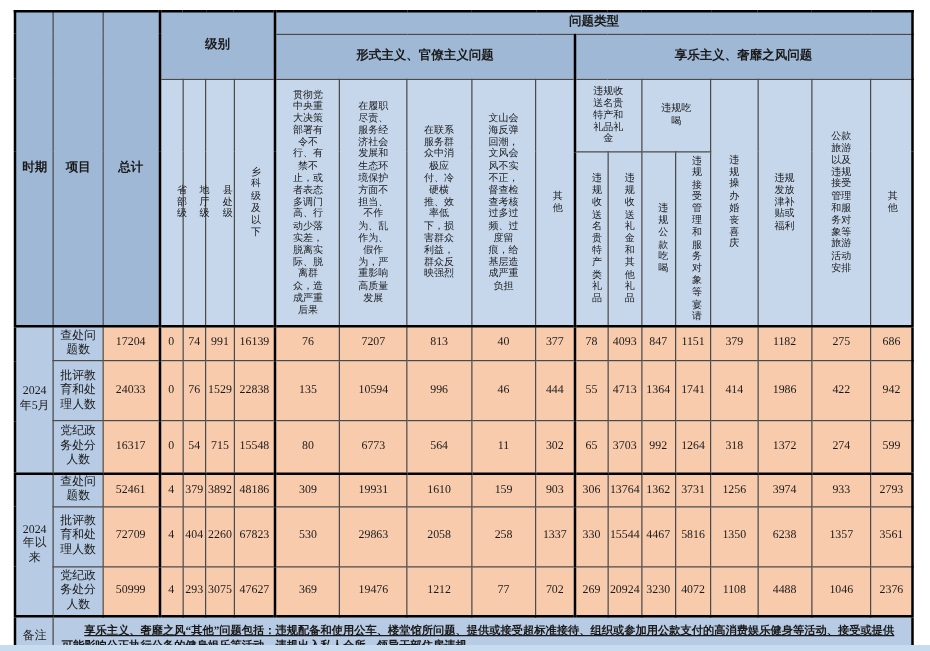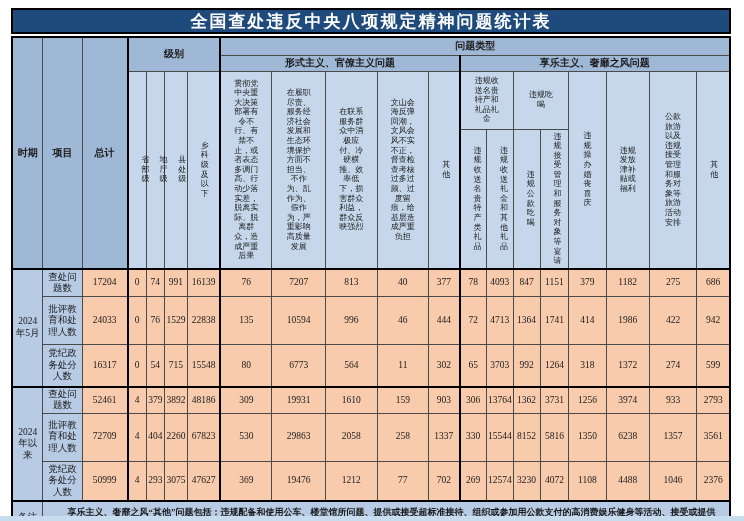--- a/index.html
+++ b/index.html
@@ -15,21 +15,21 @@
   .title-bar{border:2px solid var(--border-thick);background:var(--title-bg);color:var(--title-fg);
     text-align:center;font-family:"Liberation Sans","DejaVu Sans",sans-serif;font-weight:bold;
     font-size:17px;letter-spacing:2px;padding:2px 0;margin-bottom:2px;height:26px;line-height:20px;}
   table{border-collapse:collapse;table-layout:fixed;width:720px;border:2px solid var(--border-thick);}
   th,td{border:1px solid var(--border-thin);padding:1px;text-align:center;vertical-align:middle;
     word-break:break-all;line-height:1.2;}
   thead{border-bottom:2px solid var(--border-thick);}
   .h1{background:var(--head1);font-size:10px;font-weight:bold;}
   .h2{background:var(--head2);font-size:8px;font-weight:normal;padding:2px 13px;}
   .row-a th{height:18px;}
-  .row-b th{height:16px;}
+  .row-b th{height:36px;}
   .row-c th{height:58px;}
   .row-d th{height:84px;}
   .bL{border-left:2px solid var(--border-thick);}
   .bTrow td{border-top:2px solid var(--border-thick);}
   td.num{background:var(--data-bg);font-size:9.5px;}
   td.lab{background:var(--label-bg);font-weight:normal;font-size:9.5px;}
   #data-body tr:nth-child(1) td{height:28px;}
   #data-body tr:nth-child(2) td{height:48px;}
   #data-body tr:nth-child(3) td{height:42px;}
   #data-body tr:nth-child(4) td{height:26px;}
@@ -40,21 +40,20 @@
   .remark-text{text-align:left;font-size:9px;font-weight:bold;padding:3px 6px;text-indent:2em;line-height:1.4;height:34px;text-decoration:underline;}
   .footer-row td{background:var(--label-bg);padding:2px 6px;height:18px;}
   .foot{display:flex;justify-content:space-between;align-items:center;font-weight:bold;font-size:10px;flex-direction:column;}
   .edge{position:absolute;left:0;right:0;bottom:0;height:5px;background:var(--edge);}
 </style>
 </head>
 <body>
 
 <div class="page">
 
-  <div class="title-bar">全国查处违反中央八项规定精神问题统计表</div>
 
   <table>
     <colgroup>
       <col style="width:30px">
         <col style="width:38px">
         <col style="width:44px">
       <col style="width:18px">
         <col style="width:18px">
         <col style="width:22px">
         <col style="width:32px">
@@ -138,21 +137,21 @@
           <td class="num">24033</td>
           <td class="num bL">0</td>
           <td class="num">76</td>
           <td class="num">1529</td>
           <td class="num">22838</td>
           <td class="num bL">135</td>
           <td class="num">10594</td>
           <td class="num">996</td>
           <td class="num">46</td>
           <td class="num">444</td>
-          <td class="num bL">72</td>
+          <td class="num bL">55</td>
           <td class="num">4713</td>
           <td class="num">1364</td>
           <td class="num">1741</td>
           <td class="num">414</td>
           <td class="num">1986</td>
           <td class="num">422</td>
           <td class="num">942</td>
         </tr>
         <tr>
           <td class="lab">党纪政务处分人数</td>
@@ -204,41 +203,41 @@
           <td class="num">404</td>
           <td class="num">2260</td>
           <td class="num">67823</td>
           <td class="num bL">530</td>
           <td class="num">29863</td>
           <td class="num">2058</td>
           <td class="num">258</td>
           <td class="num">1337</td>
           <td class="num bL">330</td>
           <td class="num">15544</td>
-          <td class="num">8152</td>
+          <td class="num">4467</td>
           <td class="num">5816</td>
           <td class="num">1350</td>
           <td class="num">6238</td>
           <td class="num">1357</td>
           <td class="num">3561</td>
         </tr>
         <tr>
           <td class="lab">党纪政务处分人数</td>
           <td class="num">50999</td>
           <td class="num bL">4</td>
           <td class="num">293</td>
           <td class="num">3075</td>
           <td class="num">47627</td>
           <td class="num bL">369</td>
           <td class="num">19476</td>
           <td class="num">1212</td>
           <td class="num">77</td>
           <td class="num">702</td>
           <td class="num bL">269</td>
-          <td class="num">12574</td>
+          <td class="num">20924</td>
           <td class="num">3230</td>
           <td class="num">4072</td>
           <td class="num">1108</td>
           <td class="num">4488</td>
           <td class="num">1046</td>
           <td class="num">2376</td>
         </tr>
       </tbody>
 
     <tbody>

